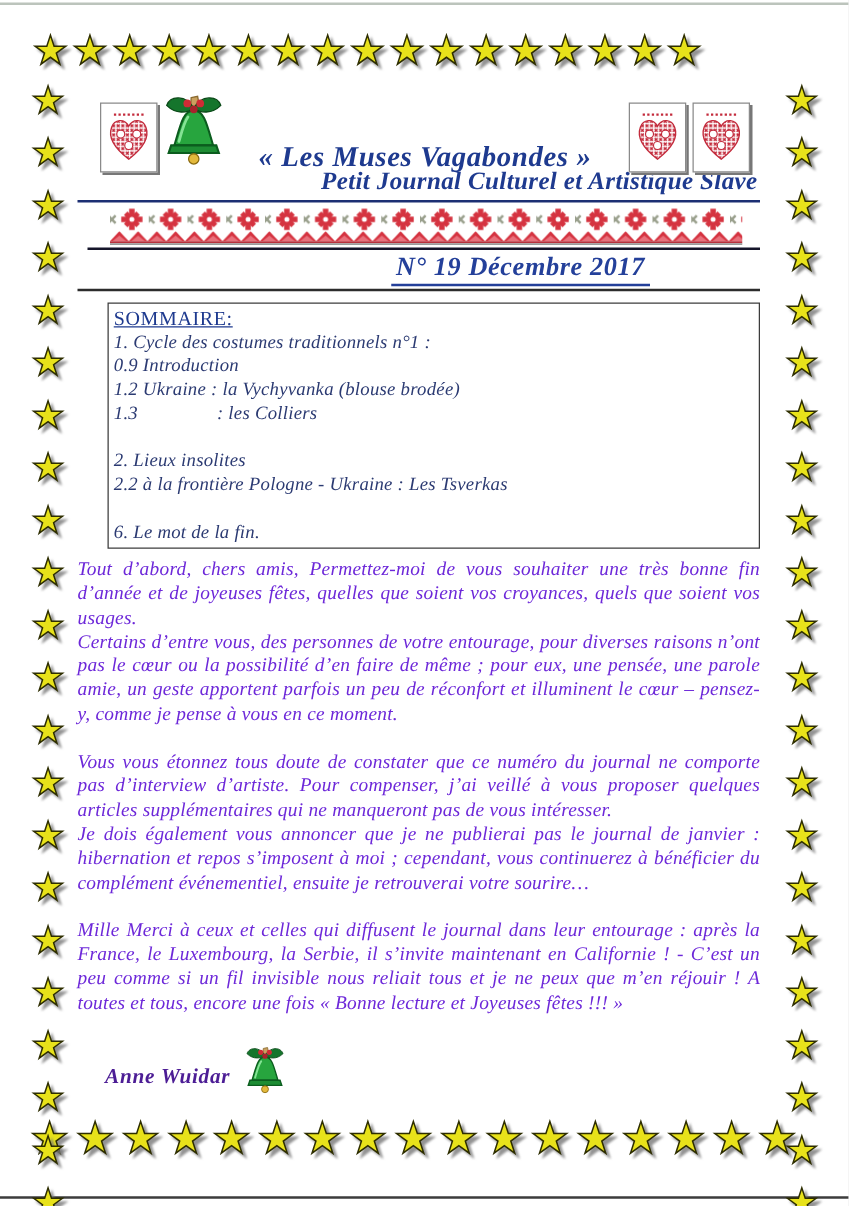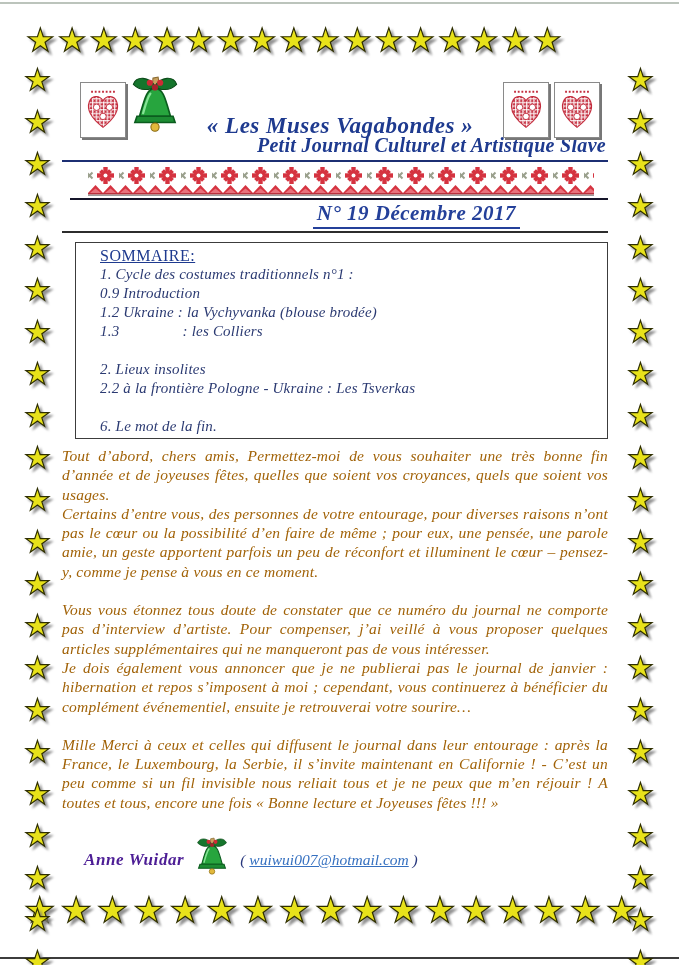--- a/index.html
+++ b/index.html
@@ -59,36 +59,36 @@
     text-align:right; padding-right:88px; padding-bottom:2px;
   }
   .issue-no {
     display:inline-block; font-size:21px; font-weight:bold; font-style:italic;
     color:#24409a; border-bottom:2.5px solid #24409a; padding:0 4px 1px 4px;
     letter-spacing:.5px;
   }
 
   
   .sommaire-box {
-    margin-top:9px; margin-left:13px; border:1.5px solid #3c3c3c;
-    padding:3px 10px 2px 24px;
+    margin-top:9px; margin-left:24px; border:1.5px solid #3c3c3c;
+    padding:3px 10px 2px 4px;
   }
   .som-heading {
     font-size:16px; color:#1e3a8f; text-decoration:underline;
     letter-spacing:.5px; line-height:19px;
   }
   .som-line {
     font-size:15px; font-style:italic; color:#2b3a72;
     line-height:19px; min-height:19px; letter-spacing:.2px;
   }
 
   
   .body-text { margin-top:7px; }
   .para {
-    font-size:15.5px; font-style:italic; color:#a16207;
+    font-size:15.5px; font-style:italic; color:#6d28d9;
     line-height:19.3px; text-align:justify; letter-spacing:.2px;
   }
   .gap-before { margin-top:19px; }
 
   
   .signature-row {
     margin-top:24px; padding-left:22px;
     display:flex; align-items:center; gap:10px;
   }
   .sig-name {
@@ -223,17 +223,16 @@
       <div class="para gap-before">Mille Merci à ceux et celles qui diffusent le journal dans leur entourage : après la France, le Luxembourg, la Serbie, il s’invite maintenant en Californie ! - C’est un peu comme si un fil invisible nous reliait tous et je ne peux que m’en réjouir ! A toutes et tous, encore une fois « Bonne lecture et Joyeuses fêtes !!! »</div>
     </div>
 
     <div class="signature-row">
       <span class="sig-name">Anne Wuidar</span>
       <span>
         <svg width="36" height="44">
             <use href="#bellsym" width="36" height="44"></use>
           </svg>
       </span>
-      <span class="sig-email"><span>( </span><a class="email-link" href="#">wuiwui007@hotmail.com</a><span> )</span></span>
     </div>
 
   </div>
 </div>
 
 </body></html>

